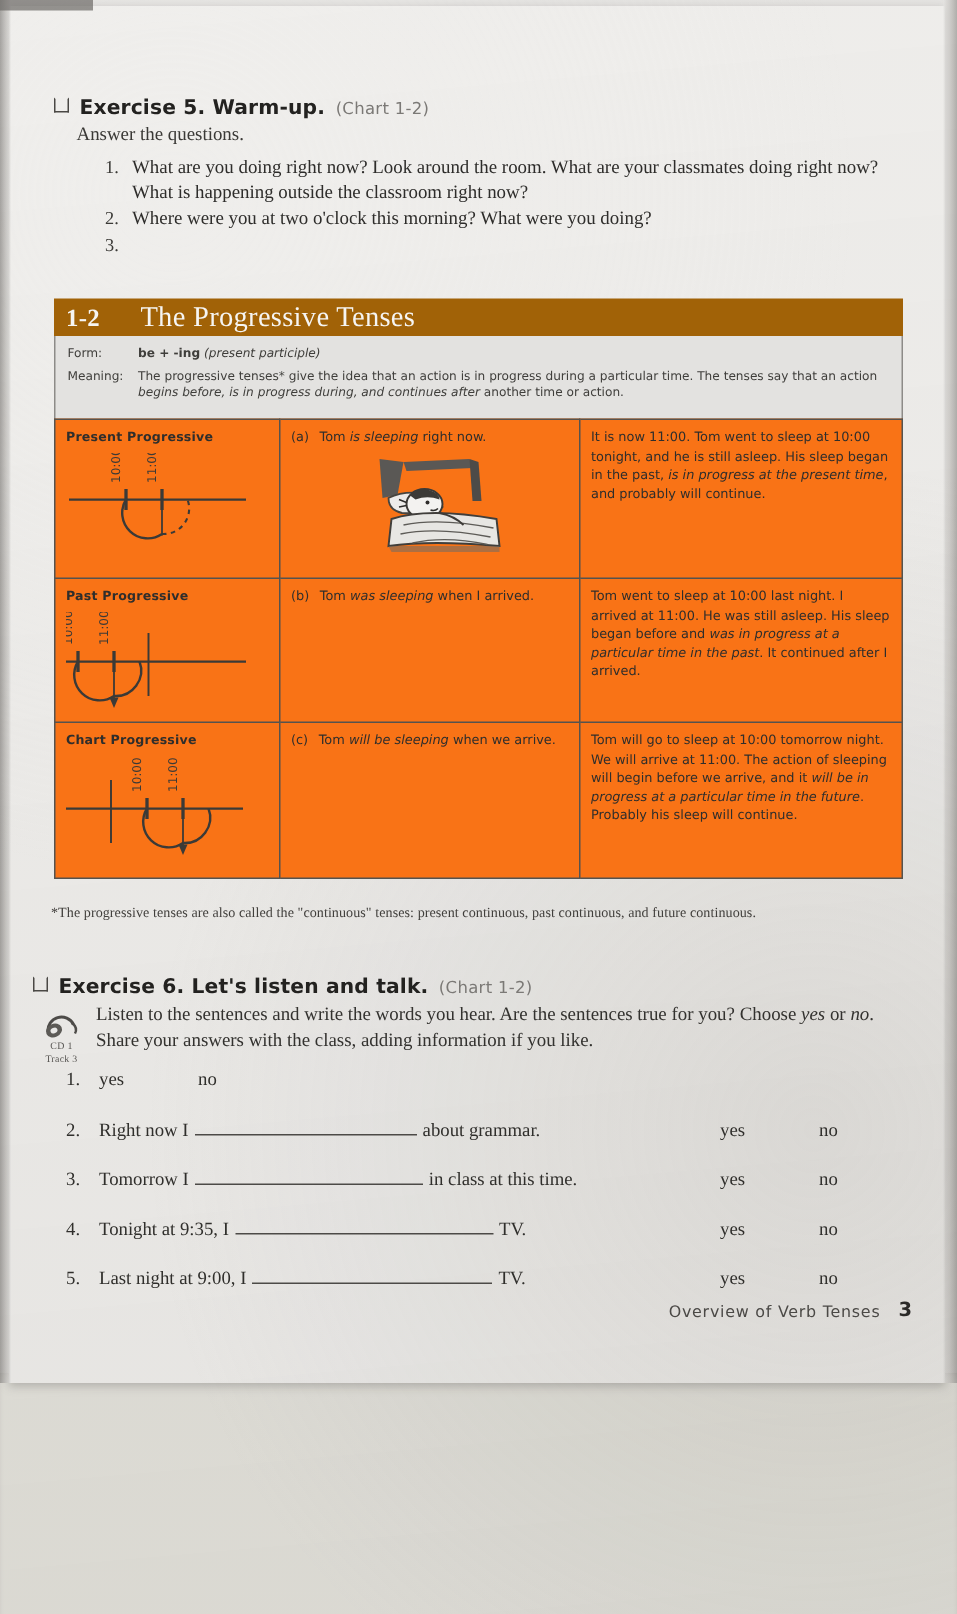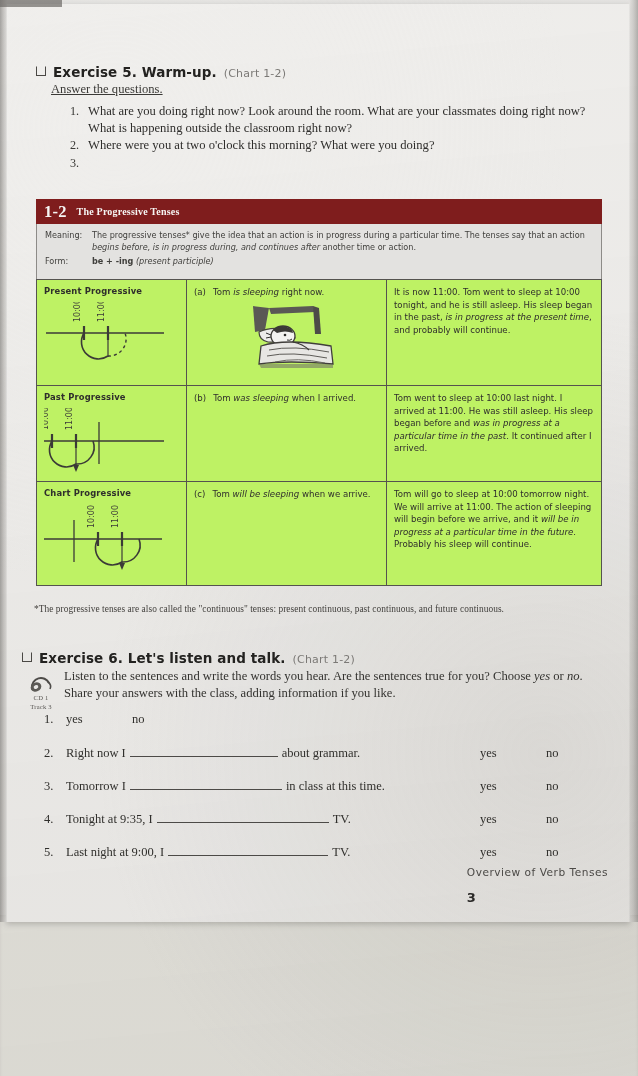--- a/index.html
+++ b/index.html
@@ -129,38 +129,38 @@
   }
 
   
   .chart-box {
     position: absolute;
     left: 36px;
     top: 199px;
     width: 566px;
   }
   .chart-title-bar {
-    background: #7f1d1d;
+    background: #a16207;
     color: #f6f5f3;
     height: 25px;
     display: flex;
     align-items: center;
     padding-left: 8px;
-    gap: 10px;
+    gap: 27px;
   }
   .chart-num {
     font-family: "Liberation Serif", serif;
     font-weight: bold;
     font-size: 16.5px;
     letter-spacing: .2px;
   }
   .chart-name {
     font-family: "Liberation Serif", serif;
-    font-weight: bold;
-    font-size: 10px;
+    font-weight: normal;
+    font-size: 19px;
     letter-spacing: .2px;
   }
   .chart-formmeaning {
     background: #e3e2e0;
     padding: 6px 8px 8px 8px;
     border-left: 1px solid #8d8b88;
     border-right: 1px solid #8d8b88;
   }
   .fm-row {
     display: flex;
@@ -175,21 +175,21 @@
     font-weight: normal;
   }
   .fm-body { flex: 1; }
   .fm-body b { font-weight: bold; }
   .fm-body i { font-style: italic; }
 
   
   .tense-table {
     width: 100%;
     border-collapse: collapse;
-    background: #bef264;
+    background: #f97316;
     table-layout: fixed;
   }
   .tense-table td {
     border: 1px solid #55534f;
     vertical-align: top;
     padding: 6px 7px 6px 7px;
   }
   .col-label { width: 150px; }
   .col-example { width: 200px; }
   .col-expl { width: auto; }
@@ -288,25 +288,24 @@
   }
   .yes-col { flex: 0 0 66px; text-align: left; }
   .no-col  { flex: 0 0 58px; text-align: left; }
 
   
   .footer {
     position: absolute;
     right: 30px;
     top: 866px;
     display: flex;
-    align-items: flex-start;
+    align-items: flex-end;
     gap: 12px;
     font-family: "DejaVu Sans", sans-serif;
     color: #4b4946;
-    flex-direction: column;
   }
   .footer-title { font-size: 10.6px; letter-spacing: .5px; }
   .footer-page { font-size: 13px; font-weight: bold; color: #2b2a28; }
 </style>
 </head>
 <body>
 
 <div id="page-root">
   <div class="sheet-under"></div>
   <div class="sheet-main"></div>
@@ -317,21 +316,21 @@
 </div>
 
 <div id="content">
 
   <div class="exercise" style="left:36px; top:64px; width:560px;">
     <div class="ex-head">
       <span class="ex-square"></span>
       <span class="ex-title">Exercise 5. Warm-up.</span>
       <span class="ex-chart">(Chart 1-2)</span>
     </div>
-    <div class="ex-sub" style="margin-left:15px;text-decoration:underline;">Answer the questions.</div>
+    <div class="ex-sub" style="margin-left:15px;">Answer the questions.</div>
     <ul class="q-list" style="margin-left:32px;">
       <li>
         <span class="q-num">1.</span>
         <span>What are you doing right now?  Look around the room.  What are your classmates doing right now?  What is happening outside the classroom right now?</span>
       </li>
       <li>
         <span class="q-num">2.</span>
         <span>Where were you at two o'clock this morning?  What were you doing?</span>
       </li>
       <li>
@@ -342,28 +341,28 @@
 
   <div class="chart-box">
 
     <div class="chart-title-bar">
       <span class="chart-num">1-2</span>
       <span class="chart-name">The Progressive Tenses</span>
     </div>
 
     <div class="chart-formmeaning">
       <div class="fm-row">
-        <div class="fm-label">Meaning:</div>
-        <div class="fm-body"><span>The progressive tenses* give the idea that an action is in progress during a particular time.  The tenses say that an action </span><i>begins before, is in progress during, and continues after</i><span> another time or action.</span></div>
-      </div>
-      <div class="fm-row">
         <div class="fm-label">Form:</div>
         <div class="fm-body">
           <b>be + -ing</b><i> (present participle)</i>
         </div>
+      </div>
+      <div class="fm-row">
+        <div class="fm-label">Meaning:</div>
+        <div class="fm-body"><span>The progressive tenses* give the idea that an action is in progress during a particular time.  The tenses say that an action </span><i>begins before, is in progress during, and continues after</i><span> another time or action.</span></div>
       </div>
     </div>
 
     <table class="tense-table">
       <colgroup>
         <col class="col-label">
           <col class="col-example">
           <col class="col-expl">
       </colgroup>
       <tbody>

